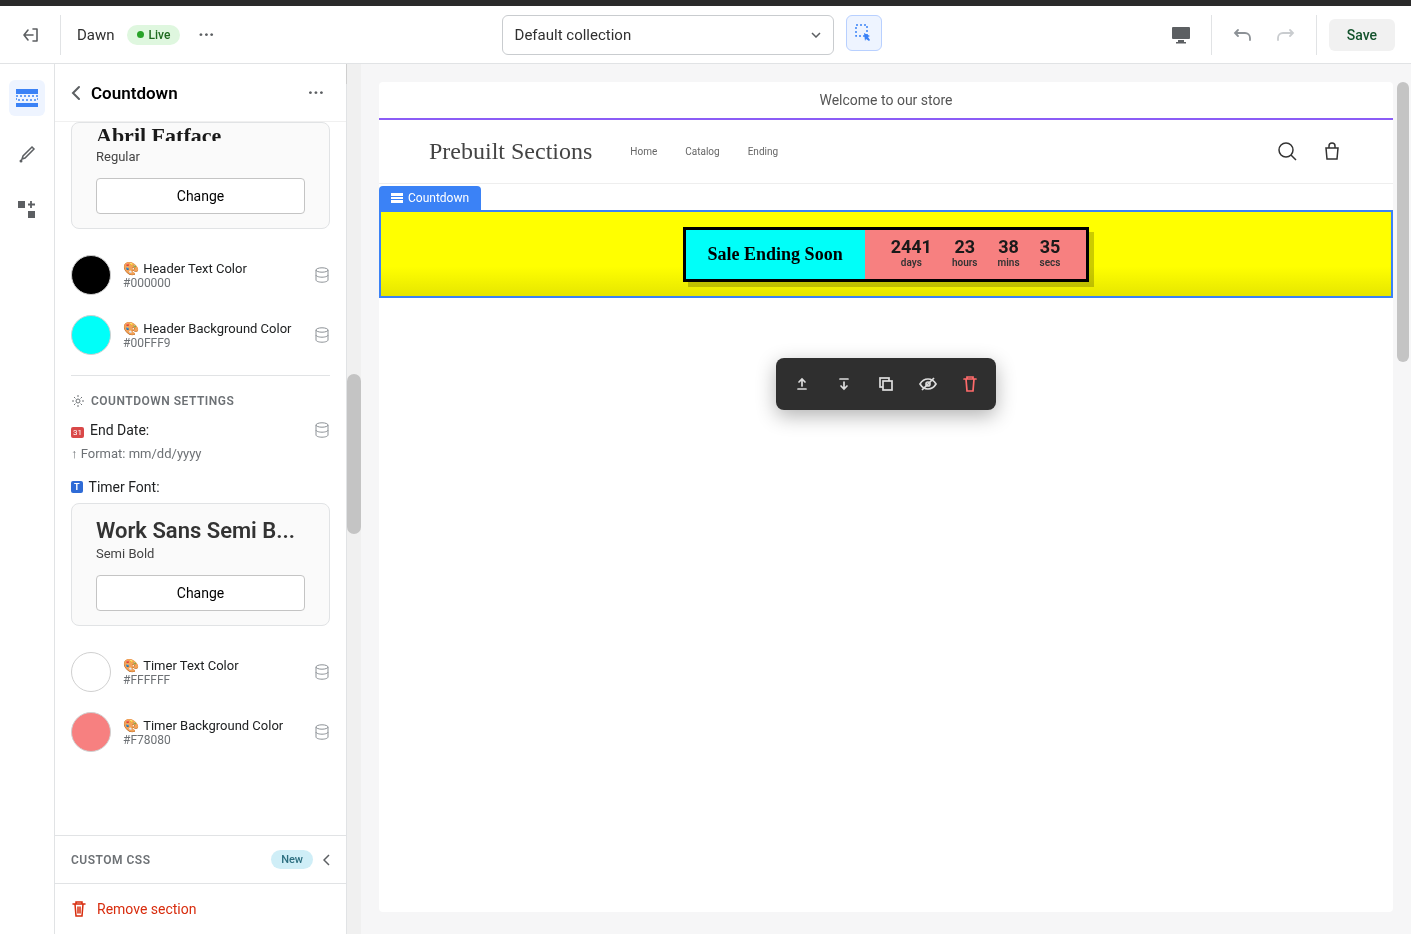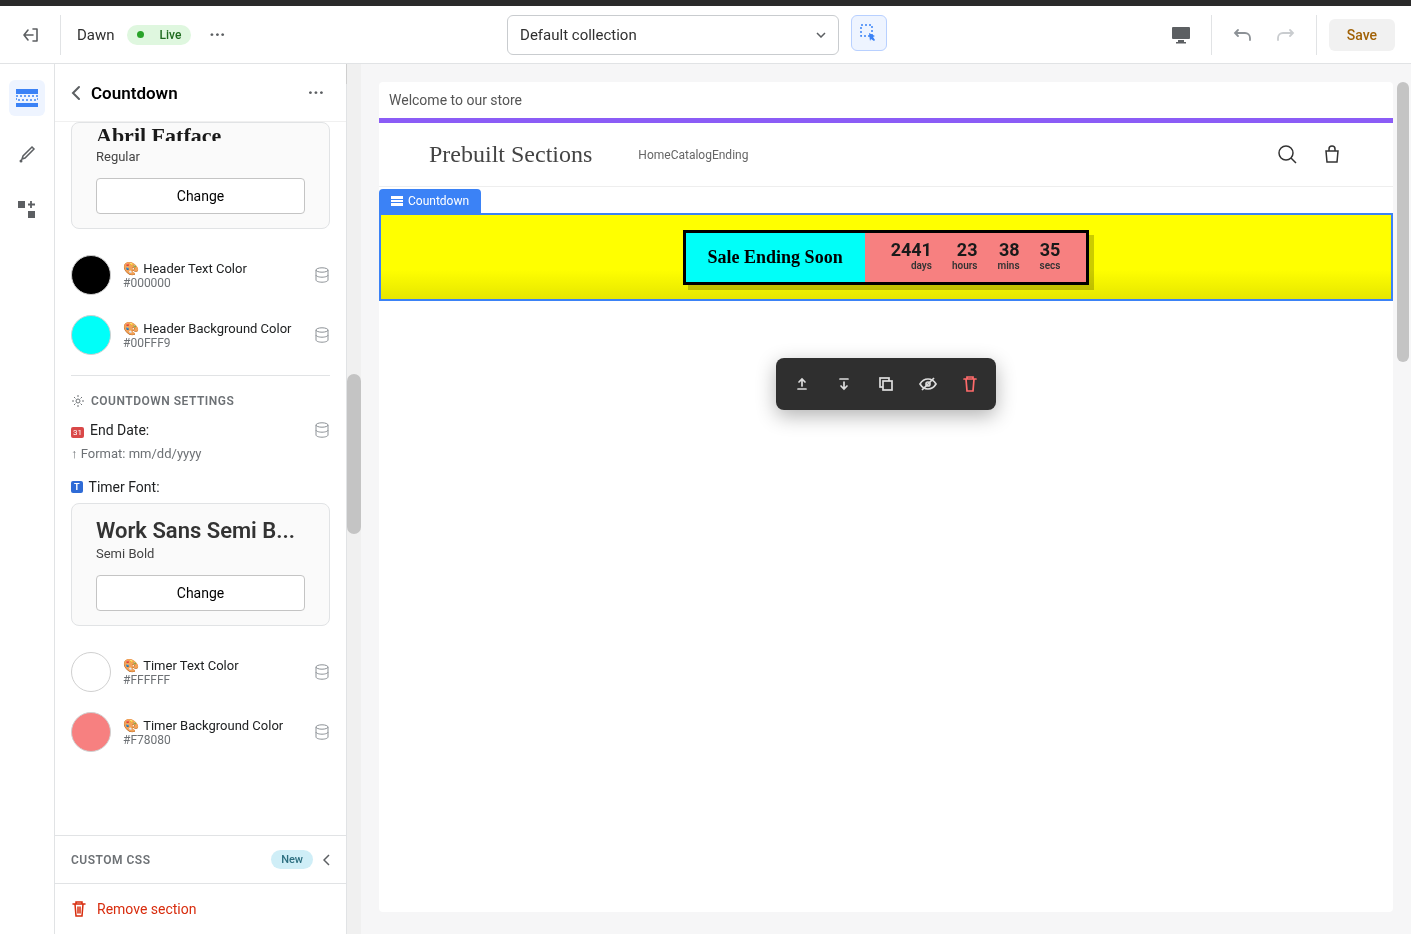--- a/index.html
+++ b/index.html
@@ -3,29 +3,29 @@
 <meta charset="utf-8">
 <style>
 *{box-sizing:border-box;margin:0;padding:0;font-family:-apple-system,BlinkMacSystemFont,"Segoe UI",Roboto,sans-serif}
 body{background:#f6f6f7;overflow:hidden}
 .app{width:1411px;height:934px;display:flex;flex-direction:column;background:#fff}
 .browser-bar{height:6px;background:#2a2a2a}
 .topbar{height:58px;border-bottom:1px solid #e1e3e5;display:flex;align-items:center;padding:0 16px;gap:12px}
 .exit-btn{width:28px;height:28px;display:flex;align-items:center;justify-content:center;cursor:pointer}
 .vdiv{width:1px;height:40px;background:#e1e3e5;margin:0 4px}
 .theme-name{font-size:15px;color:#303030}
-.live-badge{display:flex;align-items:center;gap:16px;background:#dff7df;color:#1f6b1f;font-size:12px;padding:3px 10px;border-radius:10px;font-weight:500}
+.live-badge{display:flex;align-items:center;gap:5px;background:#dff7df;color:#1f6b1f;font-size:12px;padding:3px 10px;border-radius:10px;font-weight:500}
 .live-dot{width:7px;height:7px;background:#29a329;border-radius:50%}
 .dots-btn{width:28px;height:28px;display:flex;align-items:center;justify-content:center;cursor:pointer;font-size:18px;color:#5c5f62;font-weight:bold}
 .center-area{flex:1;display:flex;justify-content:center}
 .collection-select{width:332px;height:40px;border:1px solid #c9cccf;border-radius:6px;display:flex;align-items:center;padding:0 12px;justify-content:space-between;cursor:pointer;color:#303030;font-size:15px}
 .inspector-btn{width:36px;height:36px;background:#eef4ff;border:1px solid #b8d0ff;border-radius:6px;display:flex;align-items:center;justify-content:center;cursor:pointer;margin-left:12px}
 .right-tools{display:flex;align-items:center;gap:8px}
 .tool-btn{width:36px;height:36px;display:flex;align-items:center;justify-content:center;cursor:pointer;color:#5c5f62}
-.save-btn{background:#f1f1f1;color:#a16207;padding:8px 18px;border:none;border-radius:6px;font-size:14px;font-weight:500;cursor:pointer}
+.save-btn{background:#f1f1f1;color:#14532d;padding:8px 18px;border:none;border-radius:6px;font-size:14px;font-weight:500;cursor:pointer}
 .body-area{flex:1;display:flex;overflow:hidden}
 .rail{width:55px;border-right:1px solid #e1e3e5;display:flex;flex-direction:column;align-items:center;padding-top:16px;gap:20px}
 .rail-btn{width:36px;height:36px;display:flex;align-items:center;justify-content:center;cursor:pointer;border-radius:6px}
 .rail-btn.active{background:#eef4ff}
 .sidebar{width:292px;background:#fff;position:relative;display:flex;flex-direction:column;border-right:1px solid #e1e3e5}
 .sb-scroll-handle{position:absolute;right:-10px;top:0;width:10px;height:20px;background:#cfcfcf;border-radius:0 0 4px 0}
 .sb-header{height:58px;display:flex;align-items:center;padding:0 16px;gap:10px;border-bottom:1px solid #f0f0f0}
 .back-btn{cursor:pointer;color:#5c5f62}
 .sb-title{font-size:17px;font-weight:600;flex:1}
 .sb-content{flex:1;overflow-y:auto;padding:0 16px 16px}
@@ -47,32 +47,32 @@
 .date-input{width:100%;padding:10px 12px;border:1px solid #c9cccf;border-radius:6px;font-size:14px}
 .help-text{font-size:13px;color:#6d7175;margin-bottom:18px}
 .custom-css-row{display:flex;align-items:center;padding:14px 16px;border-top:1px solid #e1e3e5;gap:10px}
 .css-label{font-size:12px;color:#6d7175;letter-spacing:.5px;font-weight:600;flex:1}
 .new-badge{background:#cfeef7;color:#2c6e7f;font-size:11px;padding:3px 10px;border-radius:10px;font-weight:500}
 .remove-row{display:flex;align-items:center;gap:10px;padding:16px;border-top:1px solid #e1e3e5;color:#d82c0d;font-size:14px;cursor:pointer}
 .side-scroll{width:14px;background:#f0f0f0;position:relative}
 .side-thumb{position:absolute;width:100%;background:#c4c4c4;top:310px;height:160px;border-radius:7px}
 .canvas-area{flex:1;background:#f6f6f7;padding:18px;overflow:auto;position:relative}
 .preview{background:#fff;border-radius:4px;height:830px;position:relative;overflow:hidden}
-.announce{text-align:left;padding:10px;font-size:14px;color:#555;border-bottom:5px solid #8b5cf6}
+.announce{text-align:center;padding:10px;font-size:14px;color:#555;border-bottom:2px solid #8b5cf6}
 .store-header{display:flex;align-items:center;padding:18px 50px;gap:36px;border-bottom:1px solid #eee}
 .store-title{font-size:24px;color:#444;font-family:Georgia,serif}
-.nav-links{display:flex;font-size:12px;color:#666;margin-left:10px}
+.nav-links{display:flex;gap:28px;font-size:10px;color:#666;margin-left:2px}
 .header-icons{margin-left:auto;display:flex;gap:22px;color:#444}
 .countdown-section{position:relative;margin-top:26px}
 .section-tag{position:absolute;top:-24px;left:0;background:#3b82f6;color:#fff;font-size:12px;padding:5px 12px;border-radius:4px 4px 0 0;display:flex;align-items:center;gap:5px}
 .yellow-banner{background:linear-gradient(180deg,#ffff00 0%,#ffff00 65%,#e6e600 100%);border:2px solid #3b82f6;height:88px;display:flex;align-items:center;justify-content:center}
 .countdown-box{border:3px solid #000;display:flex;box-shadow:5px 5px 0 rgba(0,0,0,.2)}
 .cd-left{background:#00FFF9;padding:14px 22px;display:flex;align-items:center;font-family:Georgia,serif;font-weight:900;font-size:18px;color:#000}
 .cd-right{background:#F78080;display:flex;padding:6px 16px}
-.cd-unit{text-align:right;padding:0 10px}
+.cd-unit{text-align:center;padding:0 10px}
 .cd-num{font-weight:700;font-size:18px;color:#1a1a1a}
 .cd-lbl{font-size:10px;font-weight:600;color:#333}
 .floating-toolbar{position:absolute;top:294px;left:50%;transform:translateX(-50%);background:#2f2f2f;border-radius:8px;display:flex;padding:6px;gap:2px;box-shadow:0 6px 20px rgba(0,0,0,.3)}
 .ft-btn{width:40px;height:40px;display:flex;align-items:center;justify-content:center;color:#ddd;cursor:pointer;border-radius:6px}
 .ft-btn.del{color:#ff6b6b}
 .canvas-scroll{position:absolute;right:2px;top:18px;width:12px;height:820px;background:transparent}
 .canvas-thumb{width:100%;height:280px;background:#c4c4c4;border-radius:6px}
 .mini-icon{font-size:13px}
 svg{display:block}
 </style>

